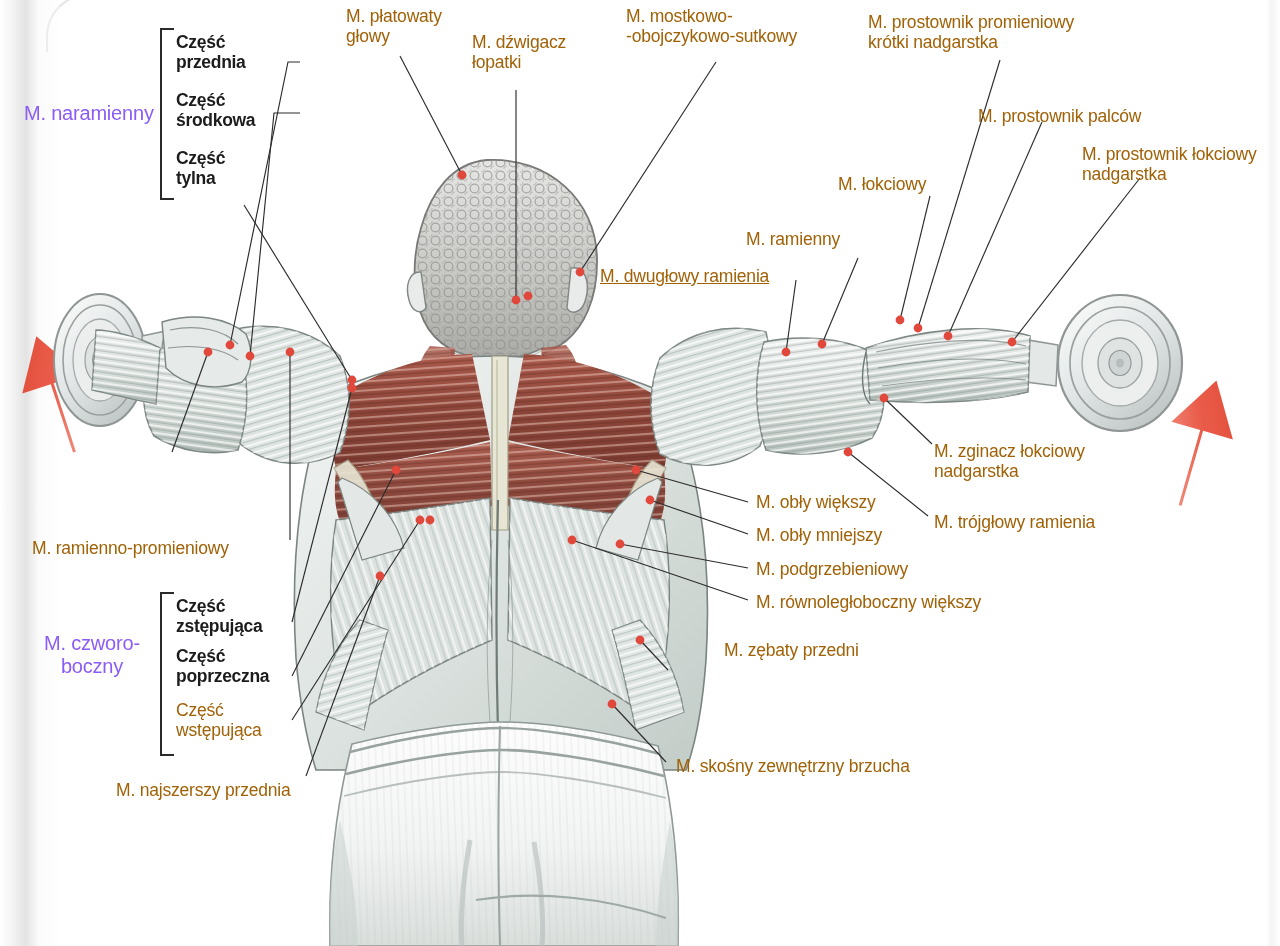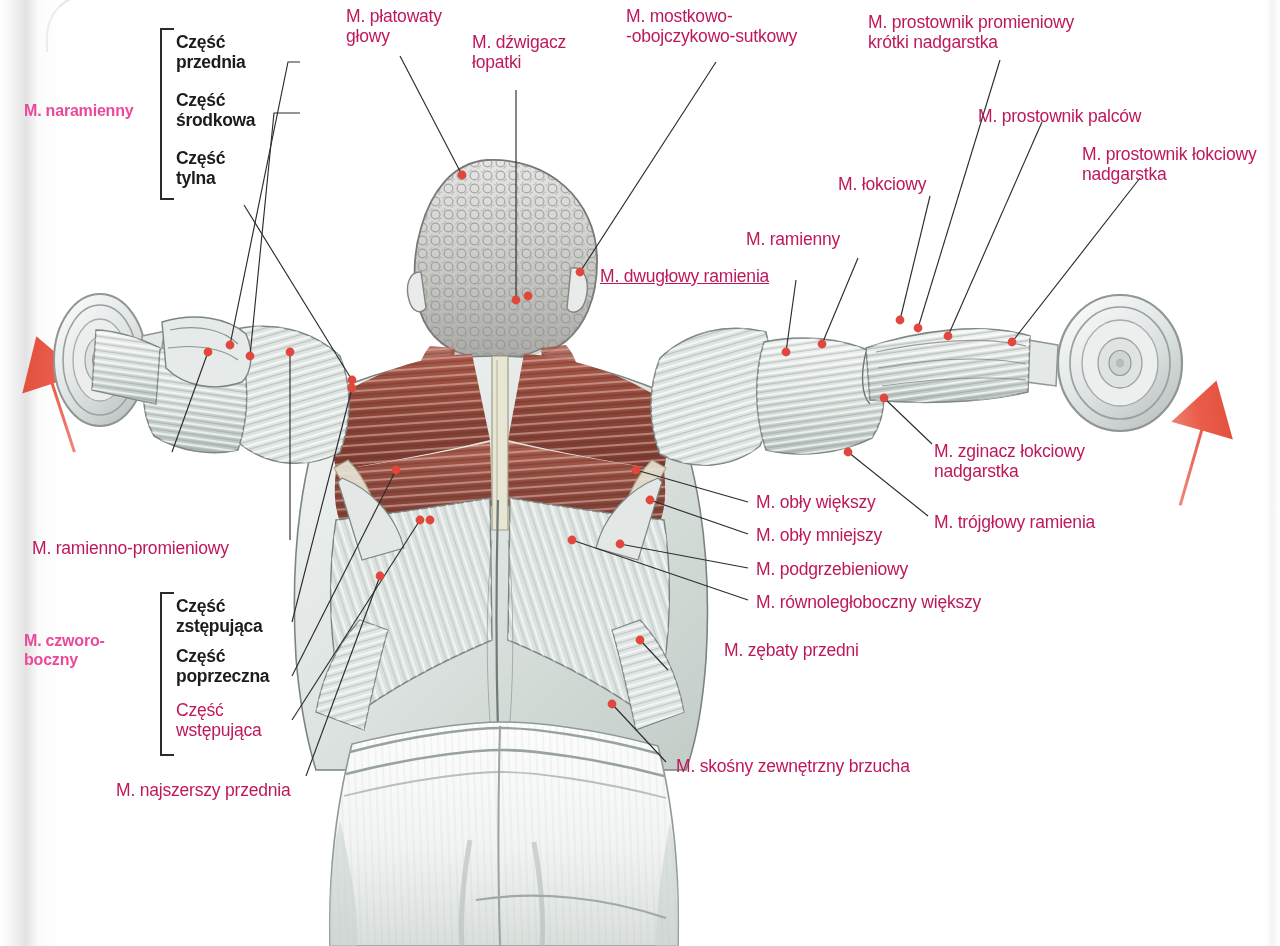--- a/index.html
+++ b/index.html
@@ -31,38 +31,38 @@
     border-left: 2px solid #ececec;
   }
   #page-edge-right {
     position: absolute; right: 0; top: 0; width: 14px; height: 946px;
     background: linear-gradient(270deg, #ffffff 0%, #f4f4f4 60%, #ffffff 100%);
   }
 
   
   .lbl {
     position: absolute;
-    color: #be185d;
+    color: #a16207;
     font-size: 17.5px;
     line-height: 1.17;
     white-space: pre-line;
     letter-spacing: -0.2px;
   }
   .lbl.bold {
     font-weight: 700;
     color: #1c1c1c;
     letter-spacing: -0.3px;
   }
   .lbl.group {
-    font-weight: 700;
-    color: #ec4899;
-    font-size: 16px;
+    font-weight: 400;
+    color: #8b5cf6;
+    font-size: 20px;
   }
   .lbl.ctr { text-align: center; }
-  .lbl.rt  { text-align: left; }
+  .lbl.rt  { text-align: center; }
 
   
   .bracket {
     position: absolute;
     border-left: 2.5px solid #2b2b2b;
     border-top: 2.5px solid #2b2b2b;
     border-bottom: 2.5px solid #2b2b2b;
   }
 
   

